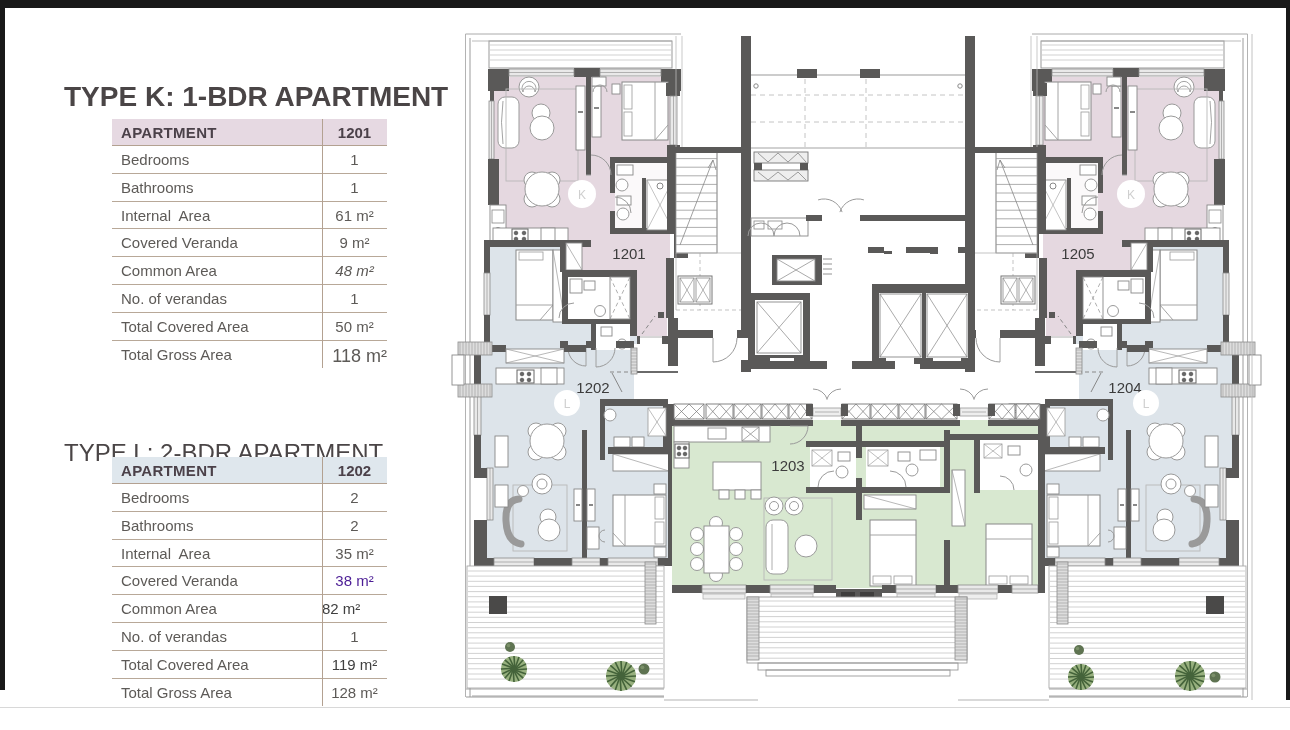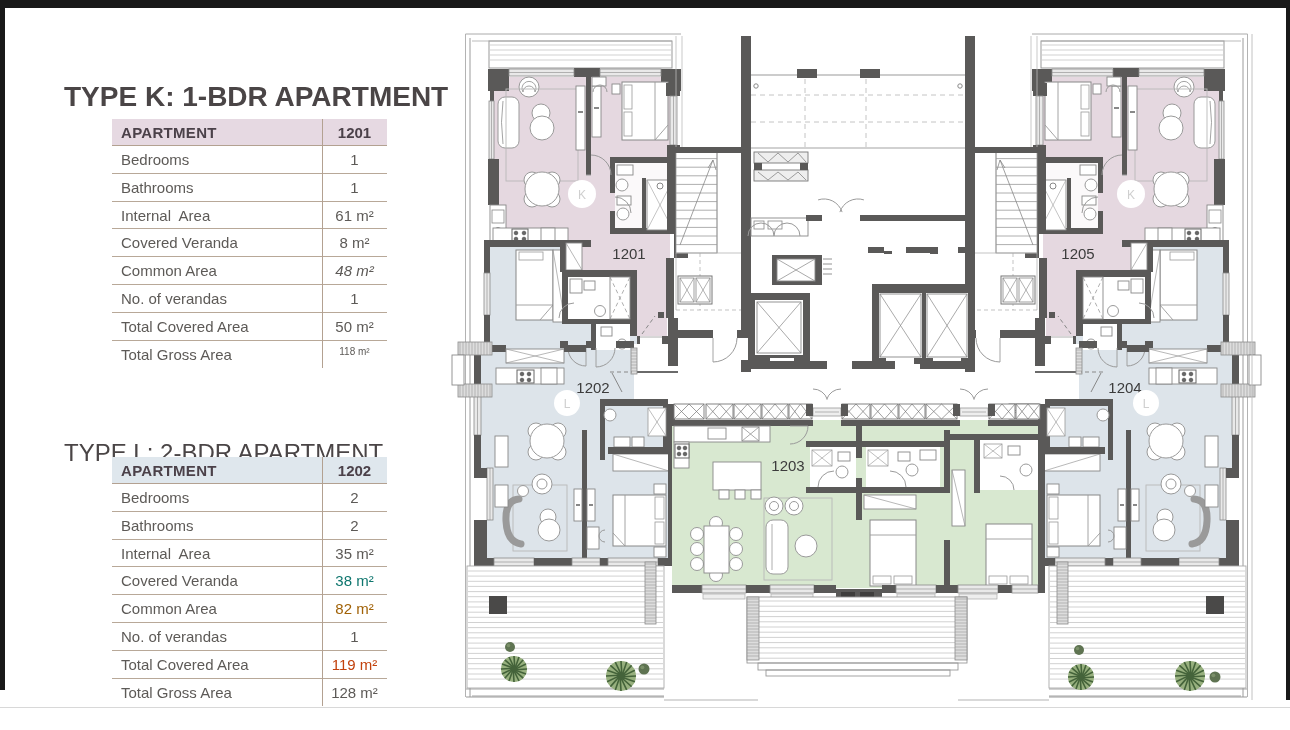--- a/index.html
+++ b/index.html
@@ -33,41 +33,41 @@
       <span style="position:absolute;left:210px;top:5px;width:65px;text-align:center;font-size:15px;color:#5d5a57;">1</span>
     </div>
 
 <div style="position:absolute;left:112px;top:201.60000000000002px;width:275px;height:27.8px;border-bottom:1px solid #b8a898;box-sizing:border-box;">
       <span style="position:absolute;left:9px;top:5px;font-size:15px;color:#5d5a57;">Internal&nbsp; Area</span>
       <span style="position:absolute;left:210px;top:5px;width:65px;text-align:center;font-size:15px;color:#5d5a57;">61 m²</span>
     </div>
 
 <div style="position:absolute;left:112px;top:229.40000000000003px;width:275px;height:27.8px;border-bottom:1px solid #b8a898;box-sizing:border-box;">
       <span style="position:absolute;left:9px;top:5px;font-size:15px;color:#5d5a57;">Covered Veranda</span>
-      <span style="position:absolute;left:210px;top:5px;width:65px;text-align:center;font-size:15px;color:#5d5a57;">8 m²</span>
+      <span style="position:absolute;left:210px;top:5px;width:65px;text-align:center;font-size:15px;color:#5d5a57;">9 m²</span>
     </div>
 
 <div style="position:absolute;left:112px;top:257.20000000000005px;width:275px;height:27.8px;border-bottom:1px solid #b8a898;box-sizing:border-box;">
       <span style="position:absolute;left:9px;top:5px;font-size:15px;color:#5d5a57;">Common Area</span>
       <span style="position:absolute;left:210px;top:5px;width:65px;text-align:center;font-size:15px;color:#5d5a57;font-style:italic;">48 m²</span>
     </div>
 
 <div style="position:absolute;left:112px;top:285.00000000000006px;width:275px;height:27.8px;border-bottom:1px solid #b8a898;box-sizing:border-box;">
       <span style="position:absolute;left:9px;top:5px;font-size:15px;color:#5d5a57;">No. of verandas</span>
       <span style="position:absolute;left:210px;top:5px;width:65px;text-align:center;font-size:15px;color:#5d5a57;">1</span>
     </div>
 
 <div style="position:absolute;left:112px;top:312.80000000000007px;width:275px;height:27.8px;border-bottom:1px solid #b8a898;box-sizing:border-box;">
       <span style="position:absolute;left:9px;top:5px;font-size:15px;color:#5d5a57;">Total Covered Area</span>
       <span style="position:absolute;left:210px;top:5px;width:65px;text-align:center;font-size:15px;color:#5d5a57;">50 m²</span>
     </div>
 
 <div style="position:absolute;left:112px;top:340.6000000000001px;width:275px;height:27.8px;box-sizing:border-box;">
       <span style="position:absolute;left:9px;top:5px;font-size:15px;color:#5d5a57;">Total Gross Area</span>
-      <span style="position:absolute;left:210px;top:5px;width:65px;text-align:center;font-size:10px;color:#5d5a57;">118 m²</span>
+      <span style="position:absolute;left:210px;top:5px;width:65px;text-align:right;font-size:18px;color:#5d5a57;">118 m²</span>
     </div>
 
 <div style="position:absolute;left:322px;top:119px;width:1px;height:249.4px;background:#b3a191;"></div>
 
 <div style="position:absolute;left:64px;top:419px;font-size:24px;color:#4a4546;letter-spacing:0px;margin-top:20px;">TYPE L: 2-BDR APARTMENT</div>
 
 <div style="position:absolute;left:112px;top:457px;width:275px;height:27px;background:#dfe7ed;border-bottom:1px solid #b3a191;box-sizing:border-box;">
       <span style="position:absolute;left:9px;top:5px;font-size:15px;font-weight:bold;color:#4b4149;letter-spacing:0.3px;">APARTMENT</span>
       <span style="position:absolute;left:210px;top:5px;width:65px;text-align:center;font-size:15px;font-weight:bold;color:#4b4149;">1202</span>
     </div>
@@ -82,36 +82,36 @@
       <span style="position:absolute;left:210px;top:5px;width:65px;text-align:center;font-size:15px;color:#5d5a57;">2</span>
     </div>
 
 <div style="position:absolute;left:112px;top:539.6px;width:275px;height:27.8px;border-bottom:1px solid #b8a898;box-sizing:border-box;">
       <span style="position:absolute;left:9px;top:5px;font-size:15px;color:#5d5a57;">Internal&nbsp; Area</span>
       <span style="position:absolute;left:210px;top:5px;width:65px;text-align:center;font-size:15px;color:#5d5a57;">35 m²</span>
     </div>
 
 <div style="position:absolute;left:112px;top:567.4px;width:275px;height:27.8px;border-bottom:1px solid #b8a898;box-sizing:border-box;">
       <span style="position:absolute;left:9px;top:5px;font-size:15px;color:#5d5a57;">Covered Veranda</span>
-      <span style="position:absolute;left:210px;top:5px;width:65px;text-align:center;font-size:15px;color:#0f766e;">38 m²</span>
+      <span style="position:absolute;left:210px;top:5px;width:65px;text-align:center;font-size:15px;color:#4c1d95;">38 m²</span>
     </div>
 
 <div style="position:absolute;left:112px;top:595.1999999999999px;width:275px;height:27.8px;border-bottom:1px solid #b8a898;box-sizing:border-box;">
       <span style="position:absolute;left:9px;top:5px;font-size:15px;color:#5d5a57;">Common Area</span>
-      <span style="position:absolute;left:210px;top:5px;width:65px;text-align:center;font-size:15px;color:#a16207;">82 m²</span>
+      <span style="position:absolute;left:210px;top:5px;width:65px;font-size:15px;color:#404040;">82 m²</span>
     </div>
 
 <div style="position:absolute;left:112px;top:622.9999999999999px;width:275px;height:27.8px;border-bottom:1px solid #b8a898;box-sizing:border-box;">
       <span style="position:absolute;left:9px;top:5px;font-size:15px;color:#5d5a57;">No. of verandas</span>
       <span style="position:absolute;left:210px;top:5px;width:65px;text-align:center;font-size:15px;color:#5d5a57;">1</span>
     </div>
 
 <div style="position:absolute;left:112px;top:650.7999999999998px;width:275px;height:27.8px;border-bottom:1px solid #b8a898;box-sizing:border-box;">
       <span style="position:absolute;left:9px;top:5px;font-size:15px;color:#5d5a57;">Total Covered Area</span>
-      <span style="position:absolute;left:210px;top:5px;width:65px;text-align:center;font-size:15px;color:#c2410c;">119 m²</span>
+      <span style="position:absolute;left:210px;top:5px;width:65px;text-align:center;font-size:15px;color:#404040;">119 m²</span>
     </div>
 
 <div style="position:absolute;left:112px;top:678.5999999999998px;width:275px;height:27.8px;box-sizing:border-box;">
       <span style="position:absolute;left:9px;top:5px;font-size:15px;color:#5d5a57;">Total Gross Area</span>
       <span style="position:absolute;left:210px;top:5px;width:65px;text-align:center;font-size:15px;color:#5d5a57;">128 m²</span>
     </div>
 
 <div style="position:absolute;left:322px;top:457px;width:1px;height:249.4px;background:#b3a191;"></div>
 
 <svg xmlns="http://www.w3.org/2000/svg" width="1290" height="730" viewBox="0 0 1290 730" style="position:absolute;left:0;top:0">

